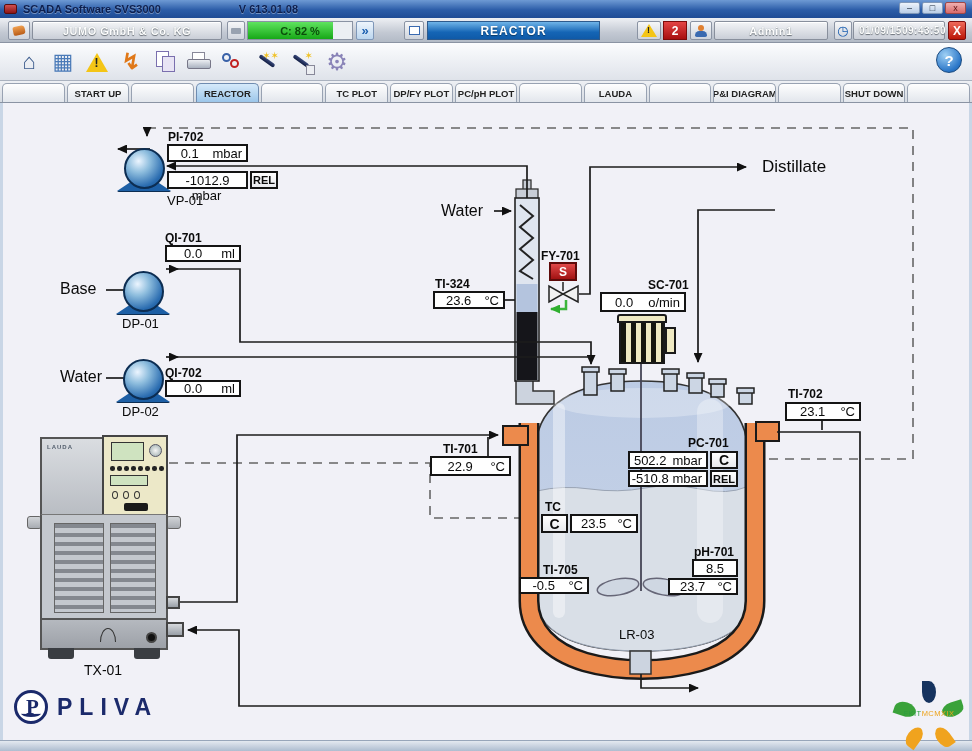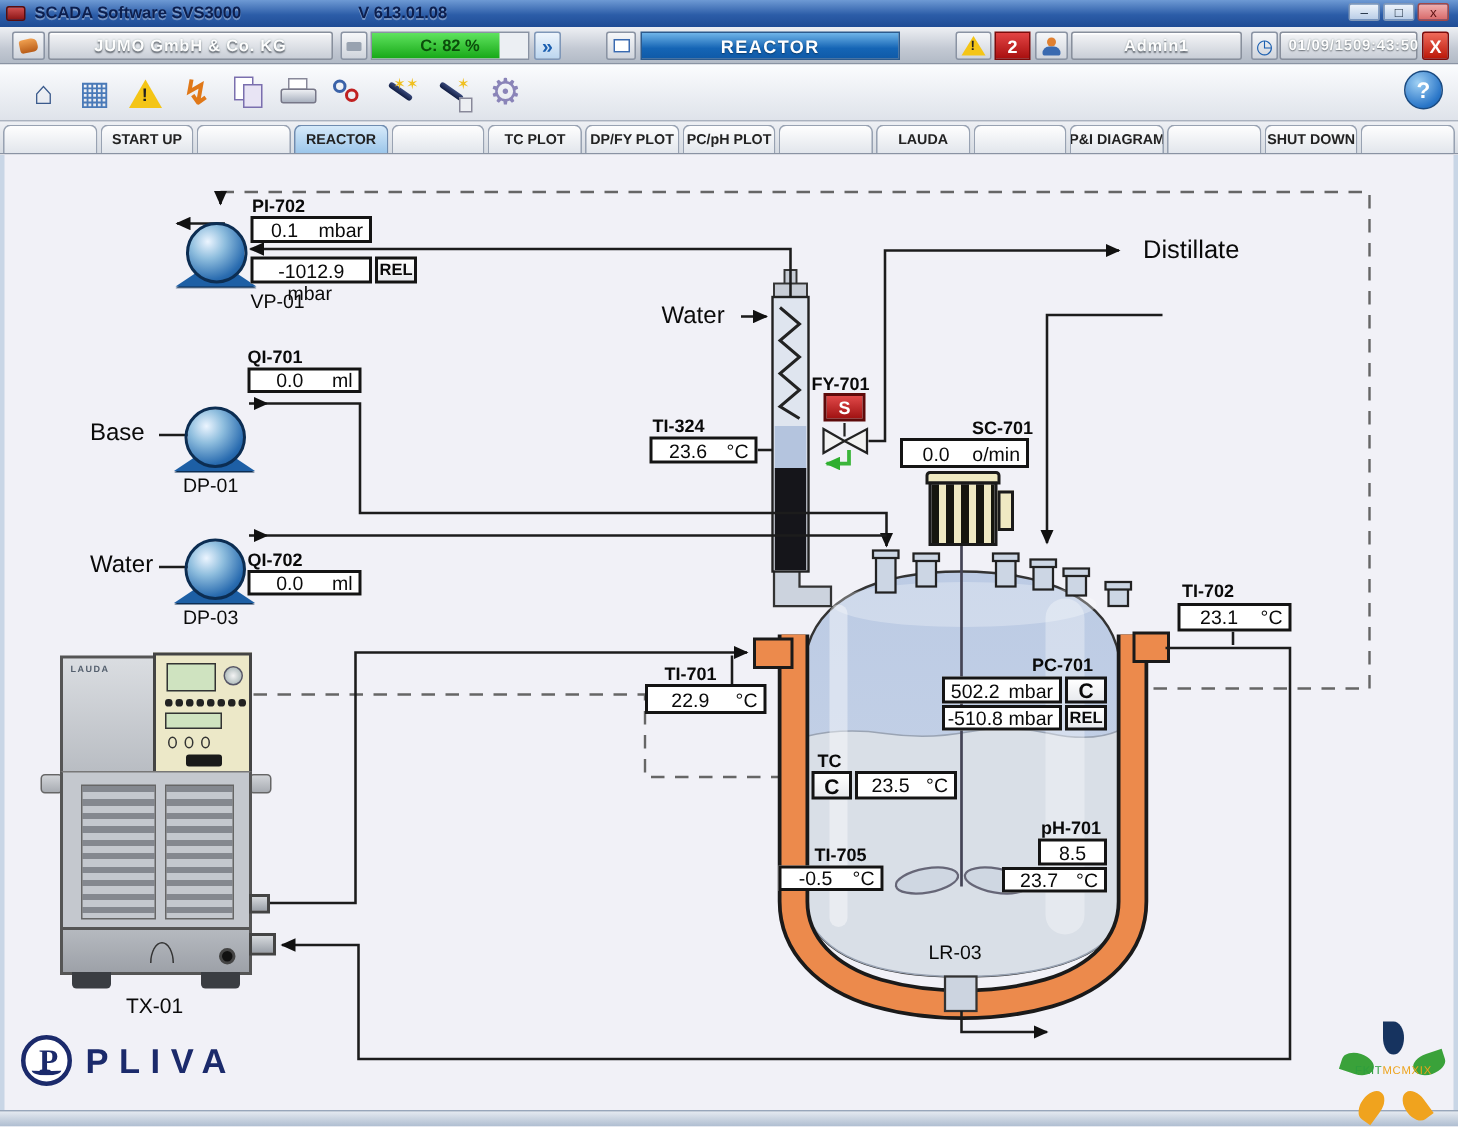--- a/index.html
+++ b/index.html
@@ -363,21 +363,21 @@
   <div class="pbase" style="left:117px;top:70px;"></div>
   <div class="pump" style="left:124px;top:45px;"></div>
   <div class="eqlab" style="left:119px;top:90px;margin-left:48px;">VP-01</div>
 
   <div class="pbase" style="left:116px;top:193px;"></div>
   <div class="pump" style="left:123px;top:168px;"></div>
   <div class="eqlab" style="left:122px;top:213px;">DP-01</div>
 
   <div class="pbase" style="left:116px;top:281px;"></div>
   <div class="pump" style="left:123px;top:256px;"></div>
-  <div class="eqlab" style="left:122px;top:301px;">DP-03</div>
+  <div class="eqlab" style="left:122px;top:301px;">DP-02</div>
 
   <div class="biglab" style="left:60px;top:177px;">Base</div>
   <div class="biglab" style="left:60px;top:265px;">Water</div>
   <div class="biglab" style="left:441px;top:99px;">Water</div>
   <div class="biglab" style="left:762px;top:54px;font-size:17px;">Distillate</div>
 
   <div class="tag" style="left:168px;top:27px;">PI-702</div>
   <div class="ibox" style="left:167px;top:41px;width:81px;height:18px;">
     <span class="v">0.1</span>
       <span class="u">mbar</span>

